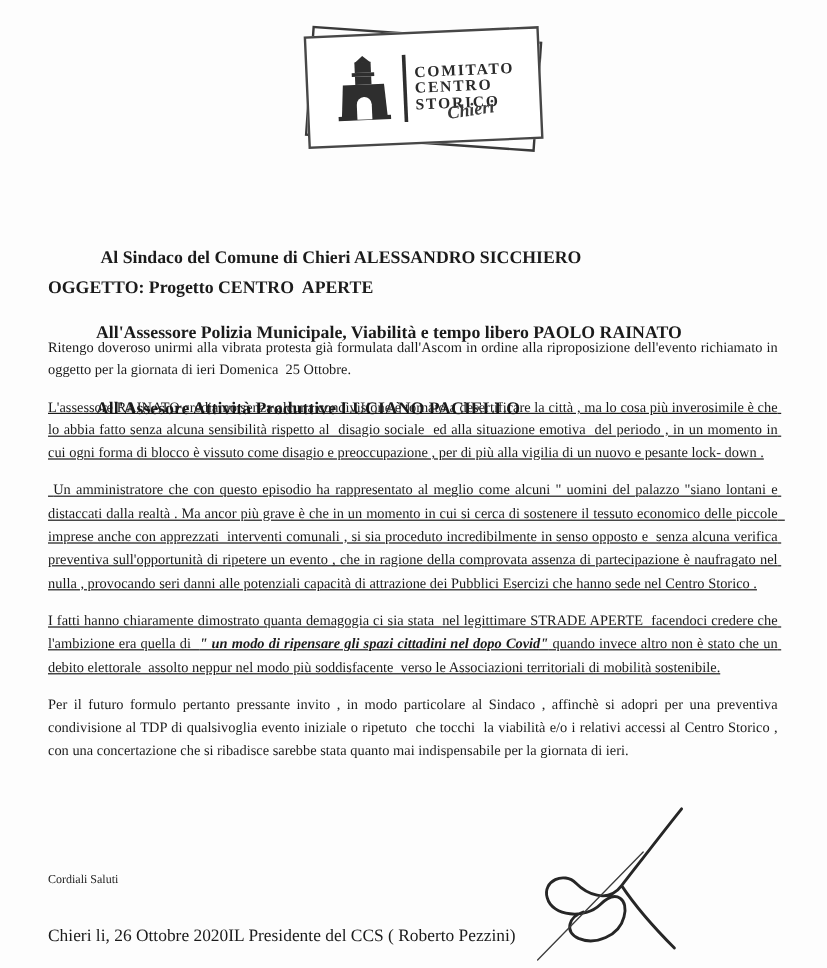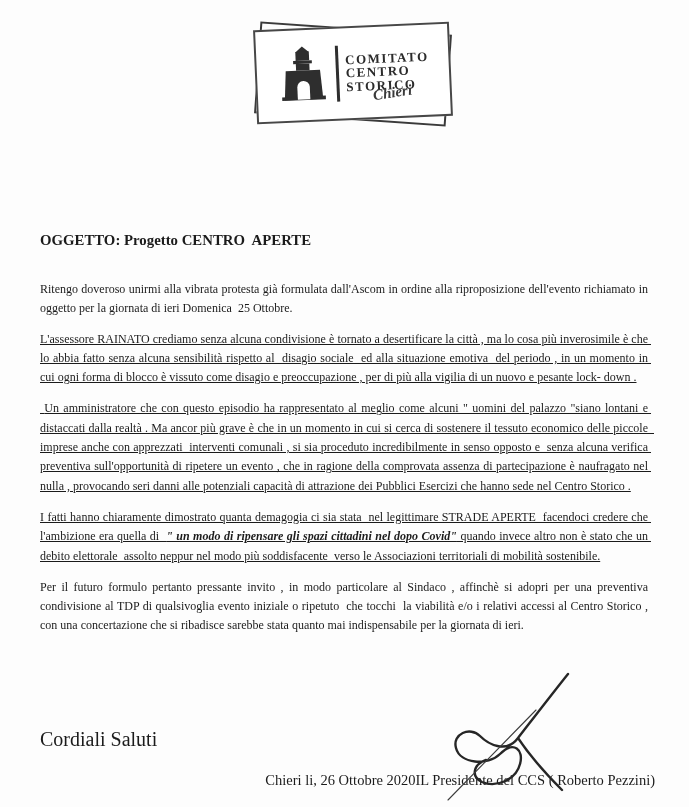--- a/index.html
+++ b/index.html
@@ -26,23 +26,23 @@
   .doc-text{white-space:pre-wrap;}
   .recipients{margin:168px 40px 0 40px;position:relative;top:0;
     font-weight:bold;font-size:14.8px;line-height:1.42;}
   .recipients{margin-top:0;position:absolute;left:40px;right:38px;top:163px;}
   .subject{position:absolute;left:40px;top:232px;font-weight:bold;font-size:14.8px;}
   .bodycol{position:absolute;left:40px;right:41px;top:280px;
     font-size:12px;line-height:19.3px;text-align:justify;}
   .bodycol p{margin:0 0 11px 0;}
   .bodycol p.gap{margin-bottom:12px;text-decoration:underline;}
   .em-seg{font-weight:bold;font-style:italic;}
-  .salutation{position:absolute;left:40px;top:728px;font-size:20px;}
+  .salutation{position:absolute;left:40px;top:728px;font-size:10px;}
   .sign-row{position:absolute;left:40px;right:34px;top:772px;
-    font-size:14.5px;display:flex;justify-content:flex-end;margin-left:32px;}
+    font-size:14.5px;display:flex;justify-content:flex-start;}
   
   .signature{position:absolute;left:438px;top:672px;width:185px;height:133px;
     pointer-events:none;}
 </style>
 </head>
 <body>
 
 <div class="page">
 
   <div class="logo-wrap">
@@ -62,20 +62,25 @@
       <div class="logo-divider"></div>
       <div class="logo-textcol">
         <div>COMITATO</div>
         <div>CENTRO</div>
         <div>STORICO</div>
         <div class="logo-script">Chieri</div>
       </div>
     </div>
   </div>
 
+  <div class="recipients doc-text">
+    <div> Al Sindaco del Comune di Chieri ALESSANDRO SICCHIERO</div>
+    <div>All'Assessore Polizia Municipale, Viabilità e tempo libero PAOLO RAINATO</div>
+    <div>All'Assesore Attività Produttive LUCIANO PACIELLO</div>
+  </div>
 
   <div class="subject doc-text">OGGETTO: Progetto CENTRO  APERTE</div>
 
   <div class="bodycol">
     <p class="doc-text">Ritengo doveroso unirmi alla vibrata protesta già formulata dall'Ascom in ordine alla riproposizione dell'evento richiamato in oggetto per la giornata di ieri Domenica  25 Ottobre.</p>
     <p class="doc-text gap">L'assessore RAINATO crediamo senza alcuna condivisione è tornato a desertificare la città , ma lo cosa più inverosimile è che lo abbia fatto senza alcuna sensibilità rispetto al  disagio sociale  ed alla situazione emotiva  del periodo , in un momento in cui ogni forma di blocco è vissuto come disagio e preoccupazione , per di più alla vigilia di un nuovo e pesante lock- down .</p>
     <p class="doc-text gap"> Un amministratore che con questo episodio ha rappresentato al meglio come alcuni " uomini del palazzo "siano lontani e distaccati dalla realtà . Ma ancor più grave è che in un momento in cui si cerca di sostenere il tessuto economico delle piccole  imprese anche con apprezzati  interventi comunali , si sia proceduto incredibilmente in senso opposto e  senza alcuna verifica preventiva sull'opportunità di ripetere un evento , che in ragione della comprovata assenza di partecipazione è naufragato nel nulla , provocando seri danni alle potenziali capacità di attrazione dei Pubblici Esercizi che hanno sede nel Centro Storico .</p>
     <p class="doc-text gap"><span>I fatti hanno chiaramente dimostrato quanta demagogia ci sia stata  nel legittimare STRADE APERTE  facendoci credere che l'ambizione era quella di  </span><span class="em-seg">" un modo di ripensare gli spazi cittadini nel dopo Covid"</span><span> quando invece altro non è stato che un debito elettorale  assolto neppur nel modo più soddisfacente  verso le Associazioni territoriali di mobilità sostenibile.</span></p>
     <p class="doc-text">Per il futuro formulo pertanto pressante invito , in modo particolare al Sindaco , affinchè si adopri per una preventiva condivisione al TDP di qualsivoglia evento iniziale o ripetuto  che tocchi  la viabilità e/o i relativi accessi al Centro Storico , con una concertazione che si ribadisce sarebbe stata quanto mai indispensabile per la giornata di ieri.</p>
   </div>

